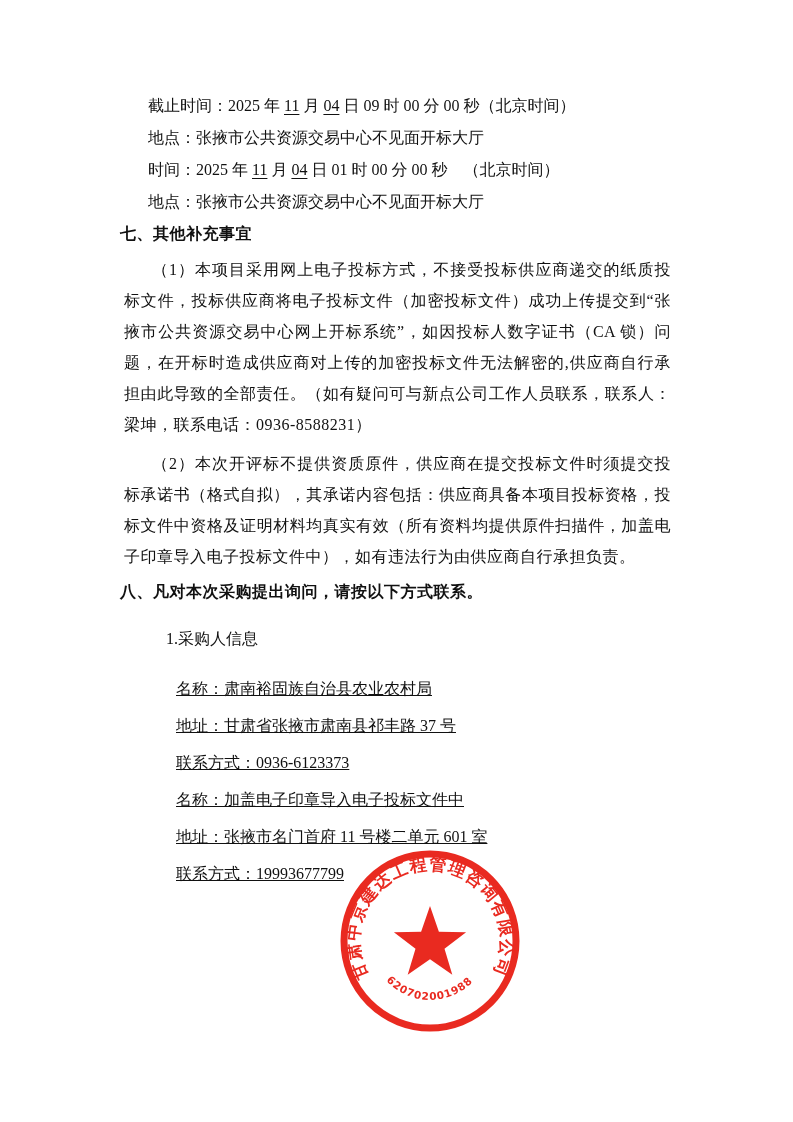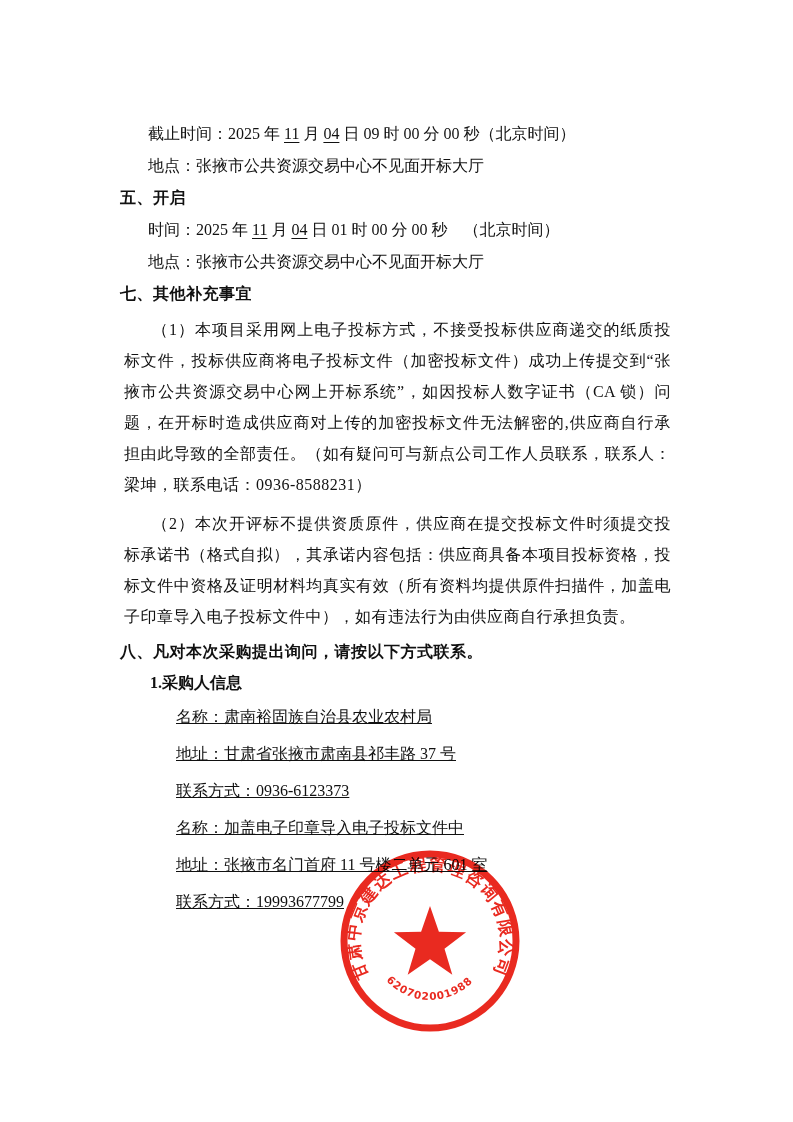--- a/index.html
+++ b/index.html
@@ -2,33 +2,33 @@
 <html style="--stamp-color: #e8190f; --text-color: #111111;"><head>
 <meta charset="utf-8">
 <style>
   :root { --stamp-color:#e8190f; --text-color:#111111; }
   html,body { margin:0; padding:0; background:#ffffff; }
   .page {
     position:relative; width:793px; height:1122px; background:#ffffff;
     font-family:"Liberation Serif","DejaVu Serif",serif;
     color:var(--text-color); font-size:16px; overflow:hidden;
   }
-  .content { position:absolute; left:120px; top:118px; width:555px; }
+  .content { position:absolute; left:120px; top:90px; width:555px; }
   .line { margin:0; height:32px; line-height:32px; white-space:nowrap; }
   .indent { text-indent:28px; }
   .heading {
     font-family:"Liberation Sans","DejaVu Sans",sans-serif;
     font-weight:700; letter-spacing:0.5px;
   }
   .para {
     margin:4px; line-height:31px; text-align:justify; text-justify:inter-ideograph;
     text-indent:28px; letter-spacing:0.5px;
   }
   .para.second { margin-top:8px; }
-  .sub { margin:0; height:30px; line-height:30px; padding-left:30px;font-weight:bold; }
+  .sub { margin:16px; height:30px; line-height:30px; padding-left:30px; }
   .sub.second { margin-top:8px; }
   .detail { margin:0; height:37px; line-height:37px; padding-left:56px;text-decoration:underline; }
   .u { text-decoration:underline; text-underline-offset:3px; text-decoration-skip-ink:none; }
   .gap { display:inline-block; width:16px; }
   .stamp { position:absolute; left:312px; top:828px; mix-blend-mode:multiply; opacity:0.93; }
   .seal-company {
     font-family:"Liberation Sans","DejaVu Sans",sans-serif;
     font-size:17px; font-weight:700; letter-spacing:1.4px; fill:var(--stamp-color);
   }
   .seal-serial {
@@ -39,21 +39,20 @@
 </head>
 <body>
 
 <div class="page">
   <div class="content">
 
     <p class="line indent"><span>截止时间：</span><span>2025 年 </span><span class="u">11</span><span> 月 </span><span class="u">04</span><span> 日 09 时 00 分 00 秒（北京时间）</span></p>
 
     <p class="line indent">地点：张掖市公共资源交易中心不见面开标大厅</p>
 
-    <p class="line heading">五、开启</p>
 
     <p class="line indent"><span>时间：</span><span>2025 年 </span><span class="u">11</span><span> 月 </span><span class="u">04</span><span> 日 01 时 00 分 00 秒</span><span class="gap"></span><span>（北京时间）</span></p>
 
     <p class="line indent">地点：张掖市公共资源交易中心不见面开标大厅</p>
 
 
 
     <p class="line heading">七、其他补充事宜</p>
 
     <p class="para">（1）本项目采用网上电子投标方式，不接受投标供应商递交的纸质投标文件，投标供应商将电子投标文件（加密投标文件）成功上传提交到“张掖市公共资源交易中心网上开标系统”，如因投标人数字证书（CA 锁）问题，在开标时造成供应商对上传的加密投标文件无法解密的,供应商自行承担由此导致的全部责任。（如有疑问可与新点公司工作人员联系，联系人：梁坤，联系电话：0936-8588231）</p>

